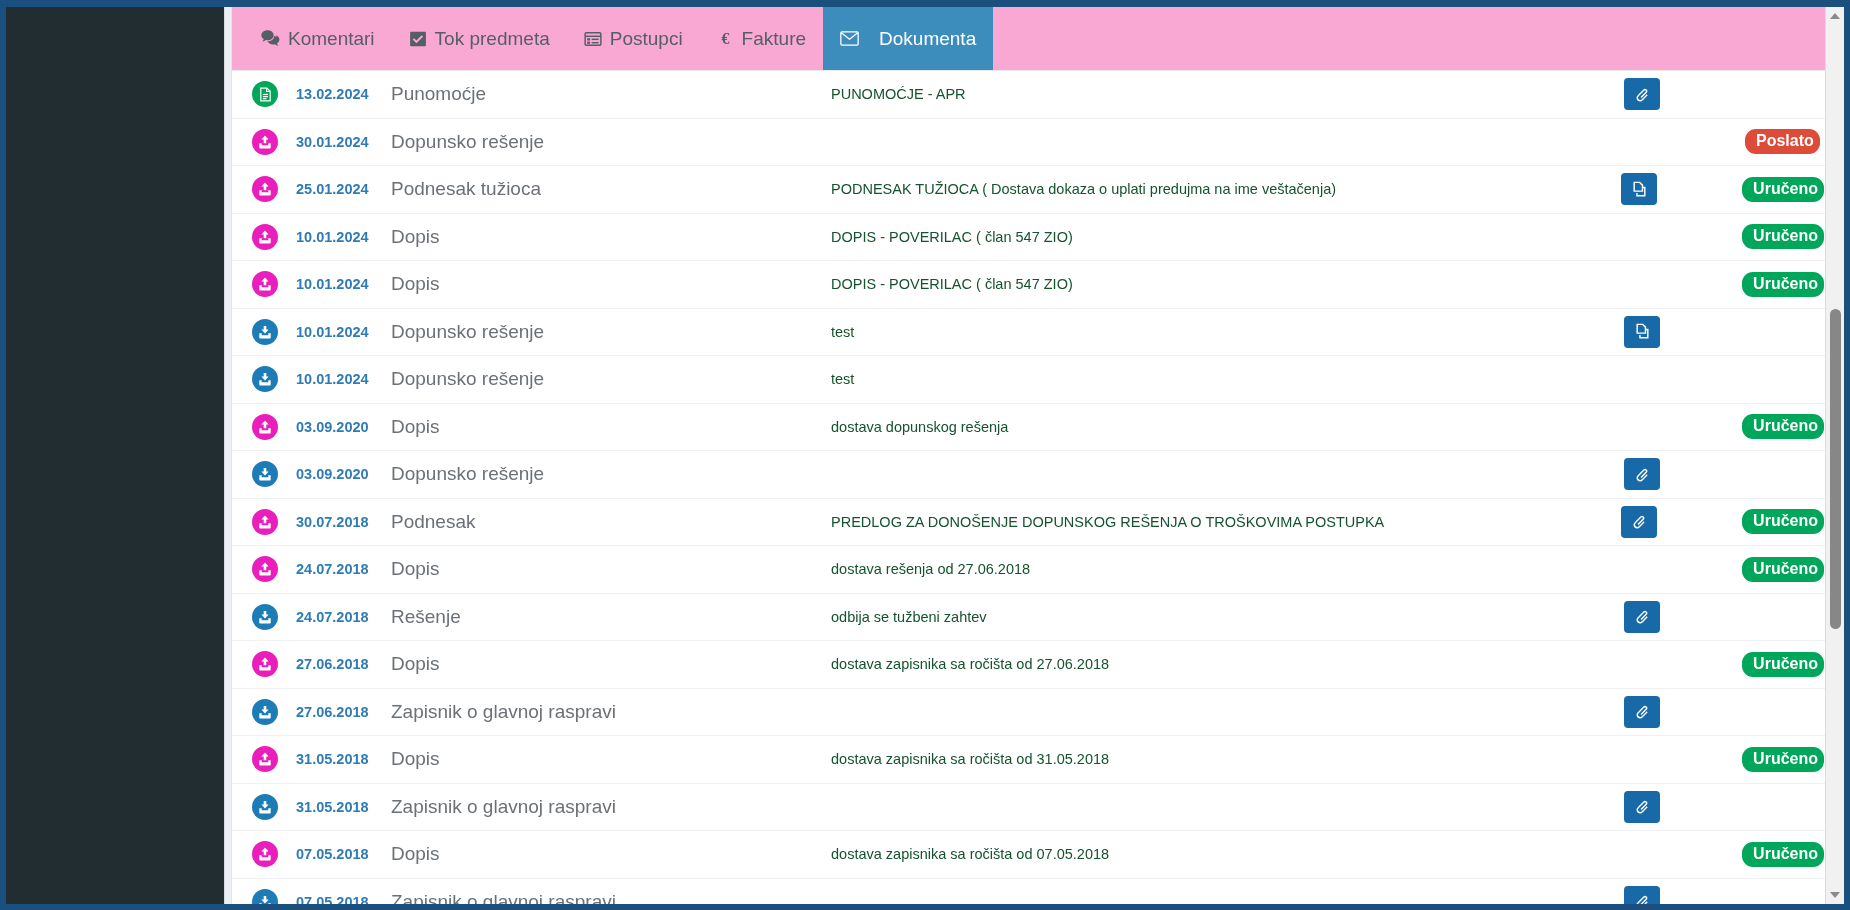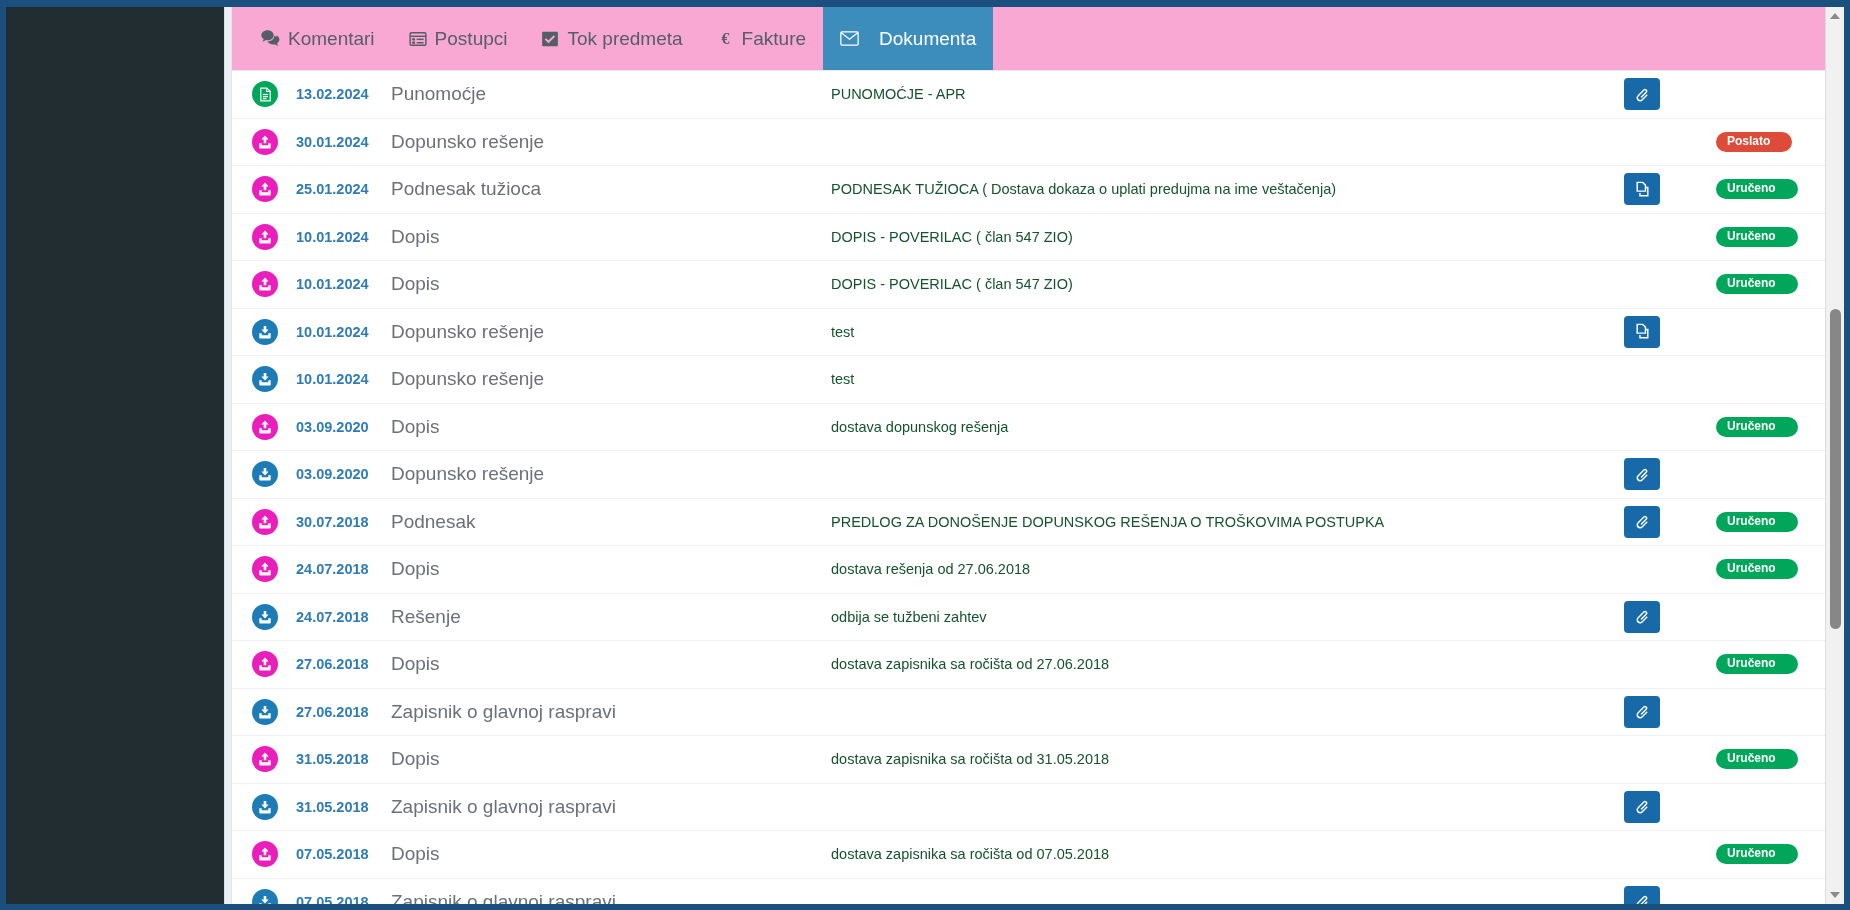--- a/index.html
+++ b/index.html
@@ -150,27 +150,28 @@
   }
   .act-btn svg { display: block; }
   .c-status {
     flex: 0 0 108px;
     display: flex;
     align-items: center;
     justify-content: flex-start;
   }
   .pill {
     display: inline-block;
-    font-size: 12px;
+    font-size: 16px;
     font-weight: bold;
     color: #ffffff;
     border-radius: 11px;
-    padding: 3px 22px 4px 11px;
+    padding: 3px 6px 4px 11px;
     line-height: 1.1;
     white-space: nowrap;
+    margin-left: 29px;
   }
   .pill-green { background: #00a65a; }
   .pill-red   { background: #dd4b39; }
 
   
   #scrollbar {
     position: absolute;
     right: 0; top: 0;
     width: 19px; height: 100%;
     background: #f1f1f1;
@@ -219,44 +220,44 @@
 
       <div id="tabbar">
           <div class="tab">
             <span class="tico">
               <svg width="19" height="19" viewBox="0 0 16 16" fill="currentColor">
                 <path d="M5.5 1C2.6 1 .3 2.9.3 5.2c0 1.3.8 2.5 2 3.3-.1.6-.5 1.4-1.2 2 1.3-.1 2.3-.7 2.9-1.2.5.1 1 .2 1.5.2 2.9 0 5.2-1.9 5.2-4.3S8.4 1 5.5 1z"></path>
                 <path d="M11.2 5.6c0 2.7-2.6 4.8-5.8 4.8 .7 1.6 2.6 2.7 4.9 2.7 .5 0 1-.1 1.5-.2 .6.5 1.6 1.1 2.9 1.2-.7-.6-1.1-1.4-1.2-2 1.2-.8 2-2 2-3.3 0-1.6-1.1-2.9-2.7-3.6 .3.5.4 1 .4 1.4z"></path>
               </svg>
             </span>
             <span>Komentari</span>
+          </div>
+          <div class="tab">
+            <span class="tico">
+              <svg width="18" height="18" viewBox="0 0 16 16" fill="currentColor">
+                <path d="M2 1.5h12c.55 0 1 .45 1 1v11c0 .55-.45 1-1 1H2c-.55 0-1-.45-1-1v-11c0-.55.45-1 1-1zm4.6 10.3 5.9-5.9-1.2-1.2-4.7 4.7-2.1-2.1-1.2 1.2 3.3 3.3z"></path>
+              </svg>
+            </span>
+            <span>Tok predmeta</span>
           </div>
           <div class="tab">
             <span class="tico">
               <svg width="18" height="18" viewBox="0 0 16 16" fill="none" stroke="currentColor" stroke-width="1.3">
                 <rect x="1" y="2.5" width="14" height="11" rx="1"></rect>
                 <line x1="1" y1="5.6" x2="15" y2="5.6"></line>
                 <rect x="2.8" y="7.3" width="2.6" height="2" fill="currentColor" stroke="none"></rect>
                 <line x1="6.8" y1="8.3" x2="13" y2="8.3"></line>
                 <rect x="2.8" y="10.3" width="2.6" height="2" fill="currentColor" stroke="none"></rect>
                 <line x1="6.8" y1="11.3" x2="13" y2="11.3"></line>
               </svg>
             </span>
             <span>Postupci</span>
           </div>
           <div class="tab">
             <span class="tico">
-              <svg width="18" height="18" viewBox="0 0 16 16" fill="currentColor">
-                <path d="M2 1.5h12c.55 0 1 .45 1 1v11c0 .55-.45 1-1 1H2c-.55 0-1-.45-1-1v-11c0-.55.45-1 1-1zm4.6 10.3 5.9-5.9-1.2-1.2-4.7 4.7-2.1-2.1-1.2 1.2 3.3 3.3z"></path>
-              </svg>
-            </span>
-            <span>Tok predmeta</span>
-          </div>
-          <div class="tab">
-            <span class="tico">
               <svg width="17" height="19" viewBox="0 0 16 16" fill="currentColor">
                 <text x="8" y="13" font-size="15" font-family="Liberation Serif, serif" font-weight="bold" text-anchor="middle">€</text>
               </svg>
             </span>
             <span>Fakture</span>
           </div>
           <div class="tab active">
             <span class="tico">
               <svg width="19" height="19" viewBox="0 0 18 14" fill="none" stroke="currentColor" stroke-width="1.2">
                 <rect x="0.8" y="0.8" width="16.4" height="12.4" rx="1"></rect>

